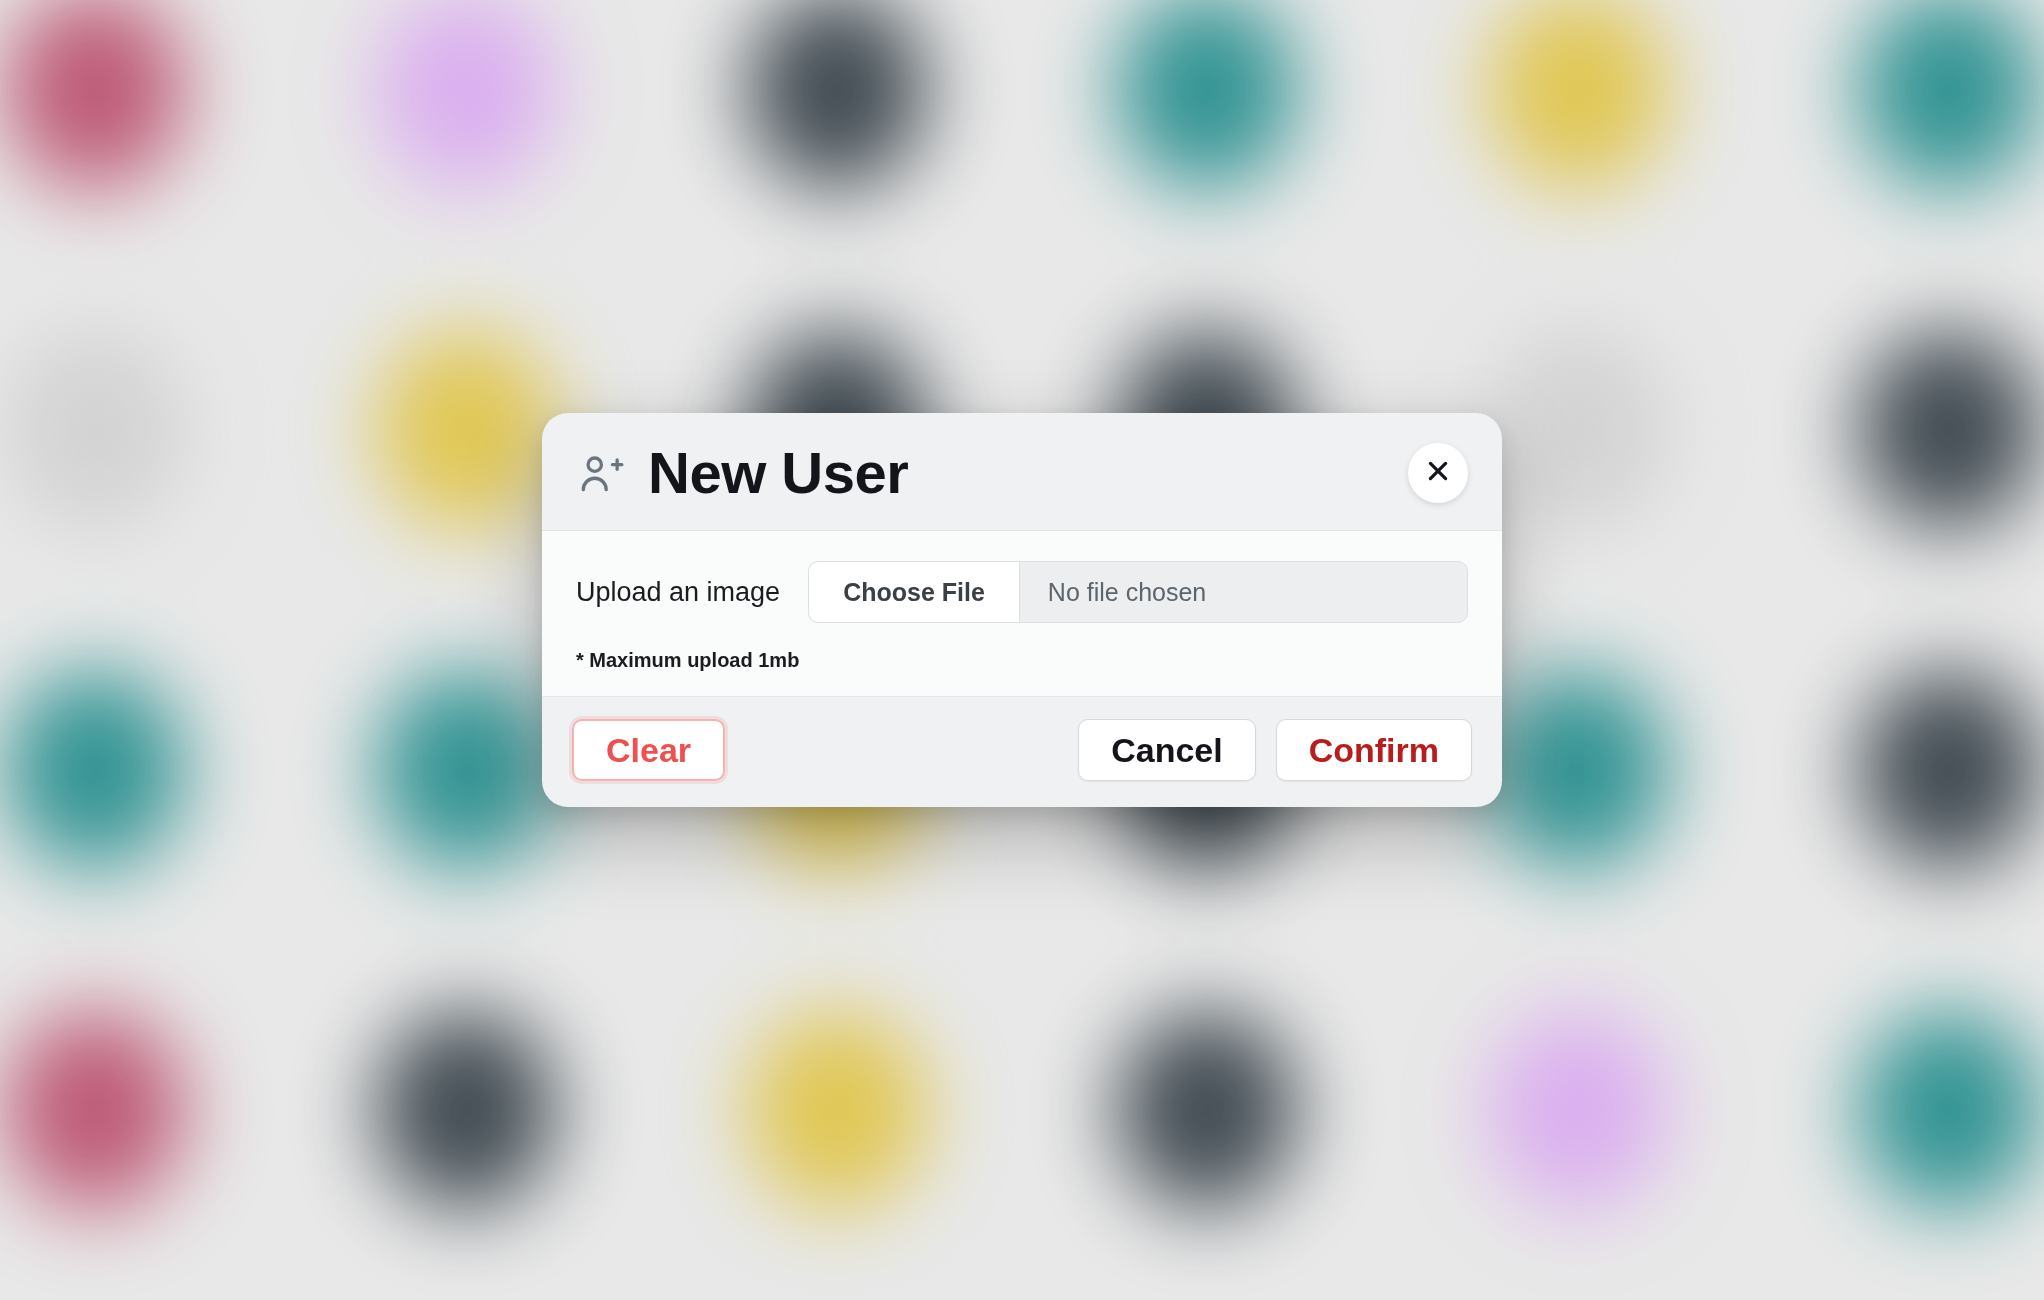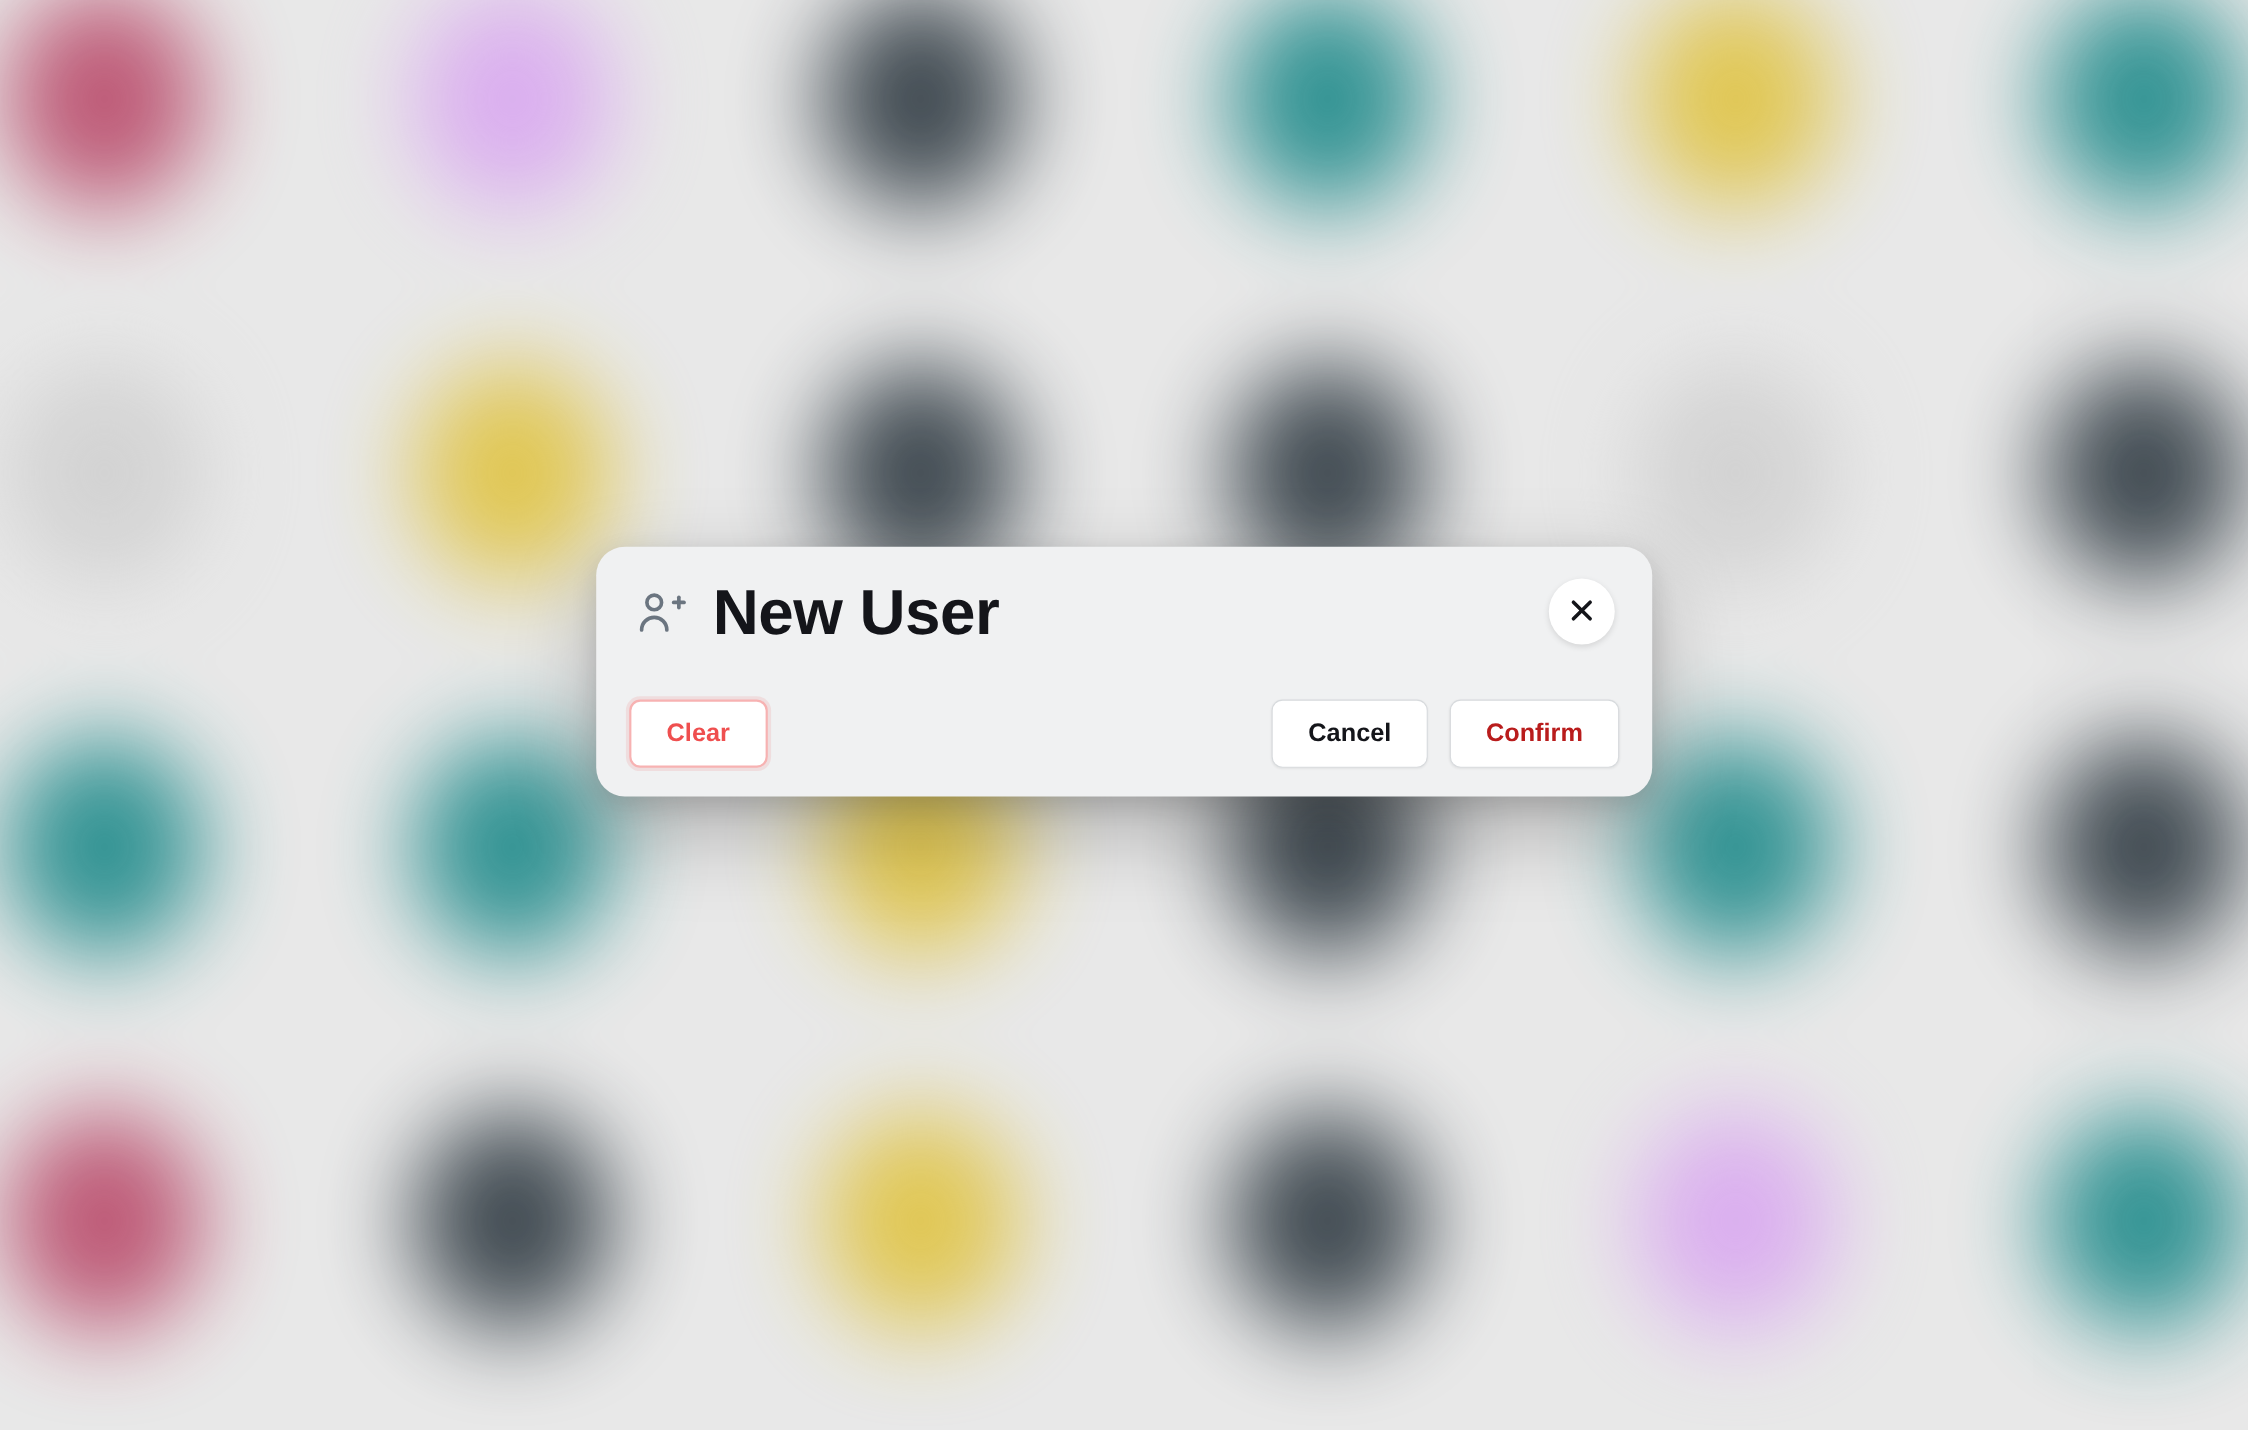--- a/index.html
+++ b/index.html
@@ -152,21 +152,21 @@
     display: flex;
     align-items: center;
     padding: 22px 30px 26px 30px;
     gap: 20px;
   }
   .spacer { flex: 1; }
   .btn {
     height: 62px;
     padding: 0 32px;
     border-radius: 10px;
-    font-size: 23px;
+    font-size: 34px;
     font-weight: 800;
     cursor: pointer;
     background: #ffffff;
     border: 1px solid #d7dadd;
     box-shadow: 0 1px 2px rgba(0,0,0,0.06);
     display: flex;
     align-items: center;
   }
   .btn-clear {
     color: #ef4f4f;
@@ -222,20 +222,30 @@
       <button class="close-btn">
         <span>
           <svg viewBox="0 0 24 24" fill="none" stroke="#14151a" stroke-width="3" stroke-linecap="round">
             <line x1="5" y1="5" x2="19" y2="19"></line>
             <line x1="19" y1="5" x2="5" y2="19"></line>
           </svg>
         </span>
       </button>
     </div>
 
+    <div class="dialog-body">
+      <div class="upload-row">
+        <span class="upload-label">Upload an image</span>
+        <div class="file-picker">
+          <button class="choose-file">Choose File</button>
+          <span class="file-status">No file chosen</span>
+        </div>
+      </div>
+      <div class="hint">* Maximum upload 1mb</div>
+    </div>
 
     <div class="dialog-footer">
       <button class="btn btn-clear">Clear</button>
       <div class="spacer"></div>
       <button class="btn btn-cancel">Cancel</button>
       <button class="btn btn-confirm">Confirm</button>
     </div>
 
   </div>
 </div>

